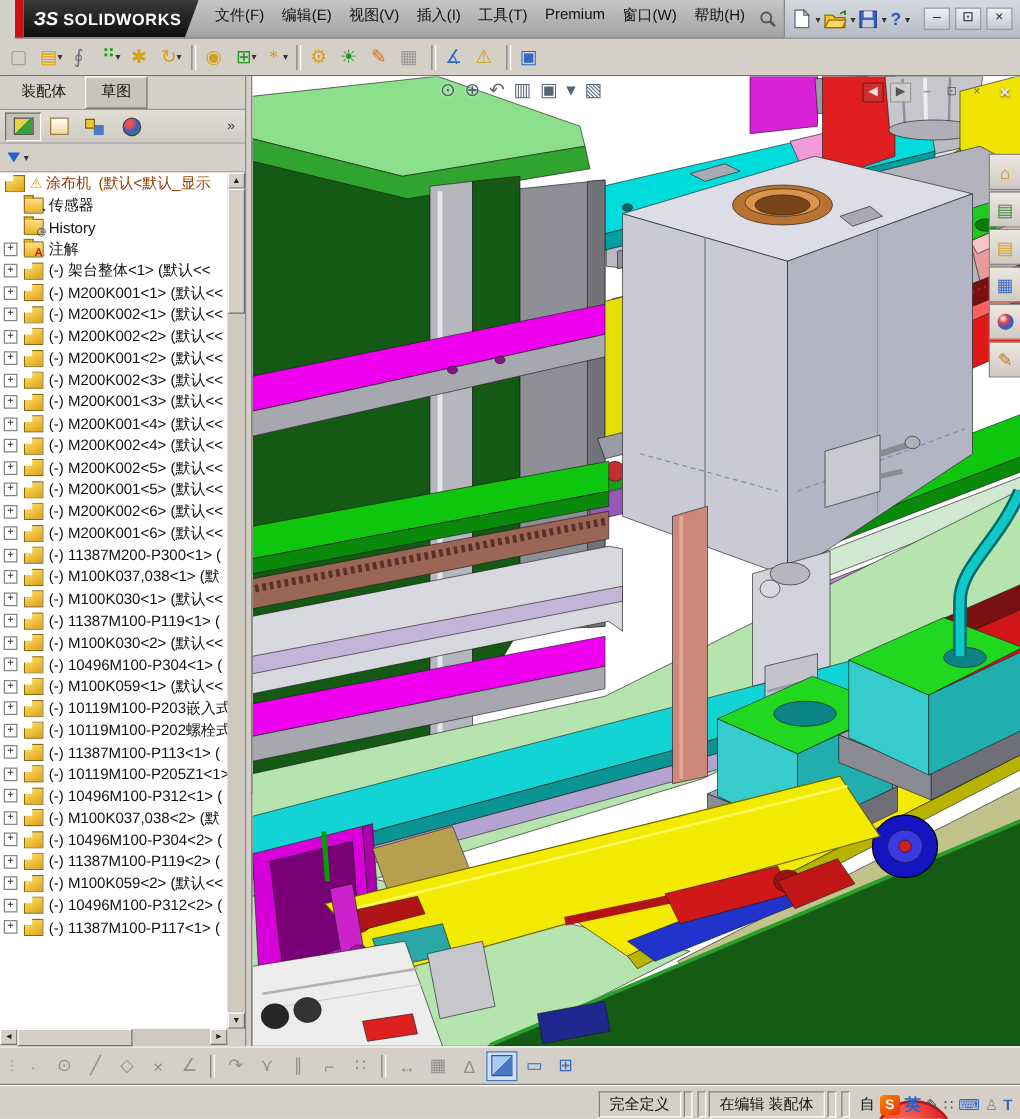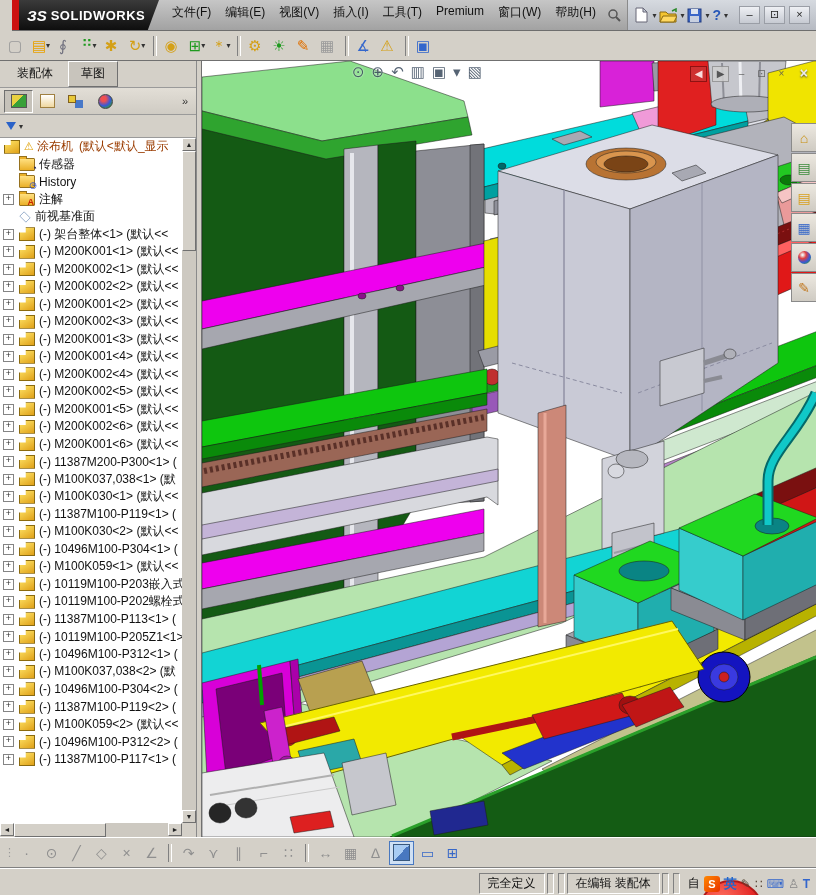--- a/index.html
+++ b/index.html
@@ -303,25 +303,20 @@
         </div>
           <div class="trow">
           <span class="plus" style="visibility: hidden;">+</span>
           <span class="ti ic-history"></span>
           <span>History</span>
         </div>
           <div class="trow">
           <span class="plus">+</span>
           <span class="ti ic-annot"></span>
           <span>注解</span>
-        </div>
-          <div class="trow">
-          <span class="plus" style="visibility: hidden;">+</span>
-          <span class="ti ic-plane"></span>
-          <span>前视基准面</span>
         </div>
         </div>
       <div>
 
       <div class="trow">
           <span class="plus">+</span>
           <span class="ic-part"></span>
           <span>(-) 架台整体&lt;1&gt; (默认&lt;&lt;</span>
         </div>
           <div class="trow">

